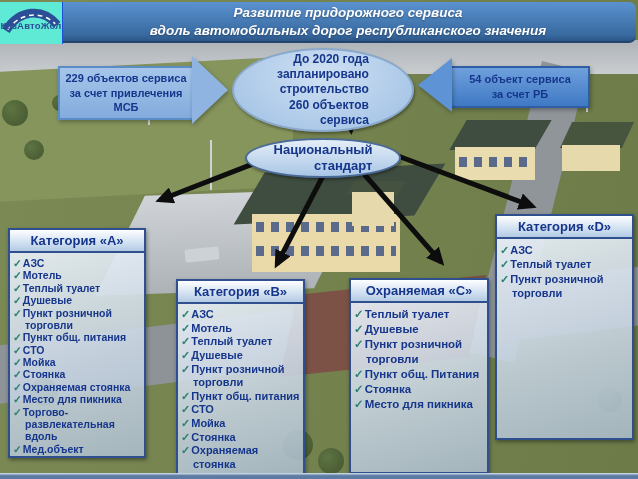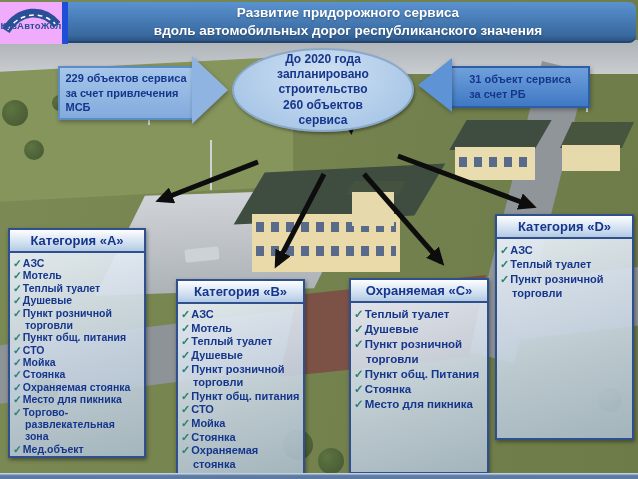--- a/index.html
+++ b/index.html
@@ -29,46 +29,47 @@
   .tree{border-radius:50%;background:radial-gradient(circle at 35% 35%,#5d7442,#44552f);}
   .pole{width:2px;background:#cfd3d6;}
   
   .header-bar{
     position:absolute;left:60px;top:2px;width:576px;height:39px;z-index:6;
     background:linear-gradient(var(--header-top,#5a92d0),var(--header-bottom,#38699f) 85%,#2c5586);
     border-radius:0 7px 7px 0;border-bottom:2px solid #24466e;
     display:flex;align-items:center;justify-content:center;
     color:#fff;font-weight:bold;font-size:13.5px;line-height:1.3;text-align:center;
     text-shadow:0 1px 2px rgba(0,0,0,.35);
+    font-style:italic;
   }
   .logo-box{
-    position:absolute;left:0;top:2px;width:62px;height:42px;z-index:7;background:#f0abfc;
-    border-right:6px solid #1d4ed8;display:flex;flex-direction:column;align-items:center;justify-content:flex-start;
+    position:absolute;left:0;top:2px;width:62px;height:42px;z-index:7;background:#5eead4;
+    border-right:1px solid #1d4ed8;display:flex;flex-direction:column;align-items:center;justify-content:flex-start;
   }
   .logo-box svg{display:block;margin-top:2px;}
   .logo-text{color:#2a4f96;font-weight:bold;font-size:9.5px;margin-top:-14px;letter-spacing:.2px;}
   .pre{white-space:pre-line;}
   
   .cta{position:absolute;z-index:5;display:flex;align-items:center;justify-content:center;
-       color:var(--text-navy,#16368c);font-weight:bold;}
+       color:var(--text-navy,#16368c);font-weight:bold;text-align:center;}
   .arrow-left-body{left:58px;top:66px;width:132px;height:50px;font-size:11px;line-height:1.35;
        background:linear-gradient(var(--arrow-light,#a6c6ea),#82abdd);
        border:2px solid #5c8cc6;border-right:none;filter:drop-shadow(1px 2px 2px rgba(0,0,0,.3));}
   .arrow-left-head{position:absolute;left:192px;top:56px;width:0;height:0;z-index:5;
        border-top:34px solid transparent;border-bottom:34px solid transparent;
        border-left:36px solid #8fb4e2;filter:drop-shadow(1px 2px 2px rgba(0,0,0,.3));}
   .arrow-right-body{left:452px;top:66px;width:136px;height:38px;font-size:11px;line-height:1.4;
        background:linear-gradient(#6fa0dc,var(--arrow-dark,#3f79c4));
        border:2px solid #2e5fa5;border-left:none;filter:drop-shadow(1px 2px 2px rgba(0,0,0,.3));}
   .arrow-right-head{position:absolute;left:418px;top:58px;width:0;height:0;z-index:5;
        border-top:27px solid transparent;border-bottom:27px solid transparent;
        border-right:34px solid #5e93d6;filter:drop-shadow(1px 2px 2px rgba(0,0,0,.3));}
   
   .ellipse{position:absolute;z-index:5;border-radius:50%;display:flex;align-items:center;justify-content:center;
-       color:var(--text-navy,#16368c);font-weight:bold;text-align:center;
+       color:var(--text-navy,#16368c);font-weight:bold;text-align:right;
        box-shadow:1px 2px 3px rgba(0,0,0,.35);}
   .plan-ellipse{left:232px;top:48px;width:178px;height:80px;font-size:12px;line-height:1.28;
        background:radial-gradient(ellipse at 50% 30%,var(--ellipse-fill,#cfe0f2),#9dbfe4);
        border:2px solid #8aa8cc;}
   .standard-ellipse{left:245px;top:138px;width:152px;height:36px;font-size:13px;line-height:1.2;
        background:linear-gradient(#e4eef8,#a9c6e6);border:2px solid #4a6a9a;}
   
   .overlay{position:absolute;inset:0;z-index:3;pointer-events:none;}
   
   .cat-box{position:absolute;z-index:4;border:2px solid var(--panel-border,#2f4f8f);
@@ -148,47 +149,51 @@
   </div>
   <div class="header-bar">
     <div class="pre">Развитие придорожного сервиса
 вдоль автомобильных дорог республиканского значения</div>
   </div>
 
   <div class="cta arrow-left-body pre">229 объектов сервиса
 за счет привлечения
 МСБ</div>
   <div class="arrow-left-head"></div>
-  <div class="cta arrow-right-body pre">31 объект сервиса
+  <div class="cta arrow-right-body pre">54 объект сервиса
 за счет РБ</div>
   <div class="arrow-right-head"></div>
 
   <div class="ellipse plan-ellipse">
     <div class="pre">До 2020 года
 запланировано
 строительство
 260 объектов
 сервиса</div>
   </div>
+  <div class="ellipse standard-ellipse">
+    <div class="pre">Национальный
+стандарт</div>
+  </div>
 
   <div class="cat-box" id="cat-a" style="left:8px;top:207px;width:134px;height:226px;margin-top:21px;">
     <div class="cat-header">Категория «А»</div>
     <ul class="cat-list">
         <li><span class="chk">✓</span><span>АЗС</span></li>
         <li><span class="chk">✓</span><span>Мотель</span></li>
         <li><span class="chk">✓</span><span>Теплый туалет</span></li>
         <li><span class="chk">✓</span><span>Душевые</span></li>
         <li><span class="chk">✓</span><span>Пункт розничной торговли</span></li>
         <li><span class="chk">✓</span><span>Пункт общ. питания</span></li>
         <li><span class="chk">✓</span><span>СТО</span></li>
         <li><span class="chk">✓</span><span>Мойка</span></li>
         <li><span class="chk">✓</span><span>Стоянка</span></li>
         <li><span class="chk">✓</span><span>Охраняемая стоянка</span></li>
         <li><span class="chk">✓</span><span>Место для пикника</span></li>
-        <li><span class="chk">✓</span><span>Торгово-развлекательная зона</span></li>
+        <li><span class="chk">✓</span><span>Торгово-развлекательная вдоль</span></li>
         <li><span class="chk">✓</span><span>Мед.объект</span></li>
       </ul>
   </div>
   <div class="cat-box" id="cat-b" style="left:176px;top:279px;width:125px;height:192px;">
     <div class="cat-header">Категория «В»</div>
     <ul class="cat-list">
         <li><span class="chk">✓</span><span>АЗС</span></li>
         <li><span class="chk">✓</span><span>Мотель</span></li>
         <li><span class="chk">✓</span><span>Теплый туалет</span></li>
         <li><span class="chk">✓</span><span>Душевые</span></li>

